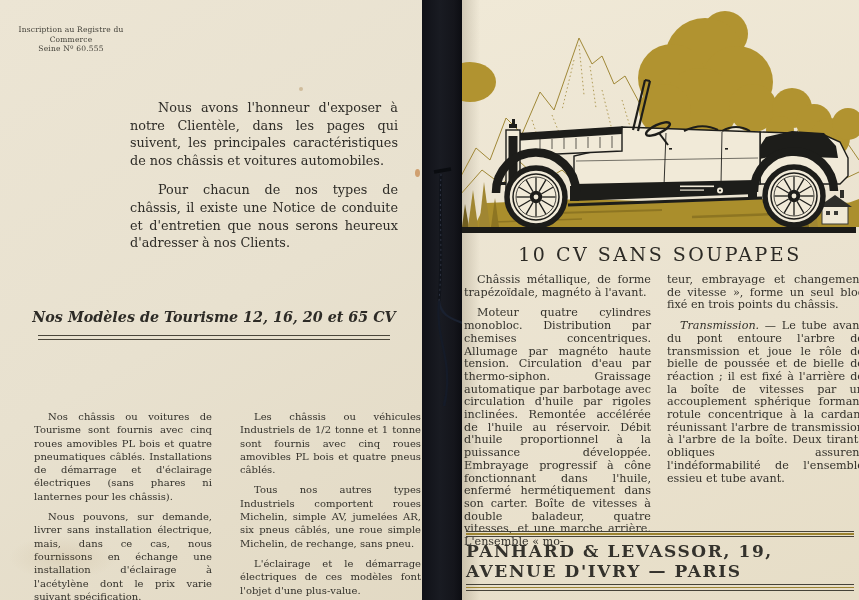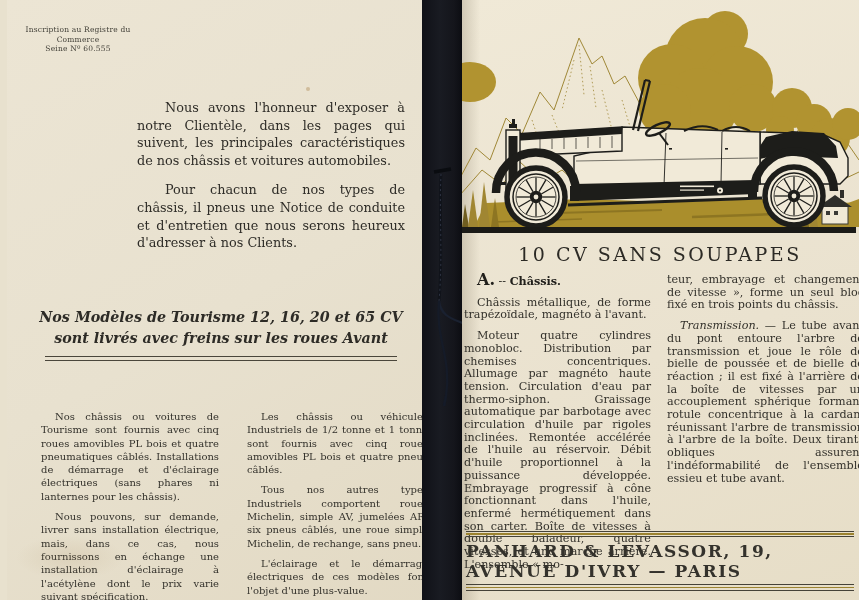--- a/index.html
+++ b/index.html
@@ -4,21 +4,21 @@
 <style>
   html,body{margin:0;padding:0;background:#b8b0a0;}
   .spread{
     position:relative;width:859px;height:600px;overflow:hidden;
     font-family:"DejaVu Serif","Liberation Serif",serif;
     background:#e8e1ce;
   }
   
   .page{position:absolute;top:0;height:600px;}
   .page-left{
-    left:7px;width:468px;
+    left:0;width:468px;
     background:linear-gradient(150deg,#ece5d4 0%,#e8e1cf 50%,#e2d9c3 100%);
   }
   .page-left::after{ 
     content:"";position:absolute;right:0;top:0;width:26px;height:600px;
     background:linear-gradient(to right,rgba(70,58,34,0) 0%,rgba(70,58,34,.16) 100%);
   }
   .page-right{
     left:462px;width:478px;
     background:linear-gradient(160deg,#f0e9d7 0%,#eae2cf 55%,#e6ddc6 100%);
   }
@@ -88,26 +88,25 @@
 
   <div class="page page-left">
 
     <div class="registry">
       <div>Inscription au Registre du Commerce</div>
       <div>Seine Nº 60.555</div>
     </div>
 
     <div class="intro">
       <p>Nous avons l'honneur d'exposer à notre Clientèle, dans les pages qui suivent, les principales caractéristiques de nos châssis et voitures automobiles.</p>
-      <p>Pour chacun de nos types de châssis, il pneus une Notice de conduite et d'entretien que nous serons heureux d'adresser à nos Clients.</p>
+      <p>Pour chacun de nos types de châssis, il existe une Notice de conduite et d'entretien que nous serons heureux d'adresser à nos Clients.</p>
     </div>
 
     <div class="models-heading">
       <div>Nos Modèles de Tourisme 12, 16, 20 et 65 CV</div>
-      <div>sont livrés avec freins sur les roues Avant</div>
       <div class="rule-dbl-left"></div>
     </div>
 
     <div class="lcols">
       <div class="lcol lcol-1">
         <p>Nos châssis ou voitures de Tourisme sont fournis avec cinq roues amovibles PL bois et quatre pneumatiques câblés. Installations de démarrage et d'éclairage électriques (sans phares ni lanternes pour les châssis).</p>
         <p>Nous pouvons, sur demande, livrer sans installation électrique, mais, dans ce cas, nous fournissons en échange une installation d'éclairage à l'acétylène dont le prix varie suivant spécification.</p>
       </div>
       <div class="lcol lcol-2">
         <p>Les châssis ou véhicules Industriels de 1/2 tonne et 1 tonne sont fournis avec cinq roues amovibles PL bois et quatre pneus câblés.</p>
@@ -277,21 +276,20 @@
         </g>
 
         <rect x="0" y="227" width="394" height="6" fill="#1a1a17"></rect>
       </svg>
     </div>
 
     <h1 class="rtitle">10 CV SANS SOUPAPES</h1>
 
     <div class="rcols">
       <div class="rcol rcol-1">
-        <p class="section-head"><span class="big">A.</span><span> -- </span><span class="bold">Châssis.</span></p>
         <p>Châssis métallique, de forme trapézoïdale, magnéto à l'avant.</p>
         <p>Moteur quatre cylindres monobloc. Distribution par chemises concentriques. Allumage par magnéto haute tension. Circulation d'eau par thermo-siphon. Graissage automatique par barbotage avec circulation d'huile par rigoles inclinées. Remontée accélérée de l'huile au réservoir. Débit d'huile proportionnel à la puissance développée. Embrayage progressif à cône fonctionnant dans l'huile, enfermé hermétiquement dans son carter. Boîte de vitesses à double baladeur, quatre vitesses, et une marche arrière. L'ensemble « mo-</p>
       </div>
       <div class="rcol rcol-2">
         <p class="noindent">teur, embrayage et changement de vitesse », forme un seul bloc fixé en trois points du châssis.</p>
         <p><span class="ital">Transmission.</span><span> — Le tube avant du pont entoure l'arbre de transmission et joue le rôle de bielle de poussée et de bielle de réaction ; il est fixé à l'arrière de la boîte de vitesses par un accouplement sphérique formant rotule concentrique à la cardan, réunissant l'arbre de transmission à l'arbre de la boîte. Deux tirants obliques assurent l'indéformabilité de l'ensemble essieu et tube avant.</span></p>
       </div>
     </div>
 
     <div class="rfooter">

